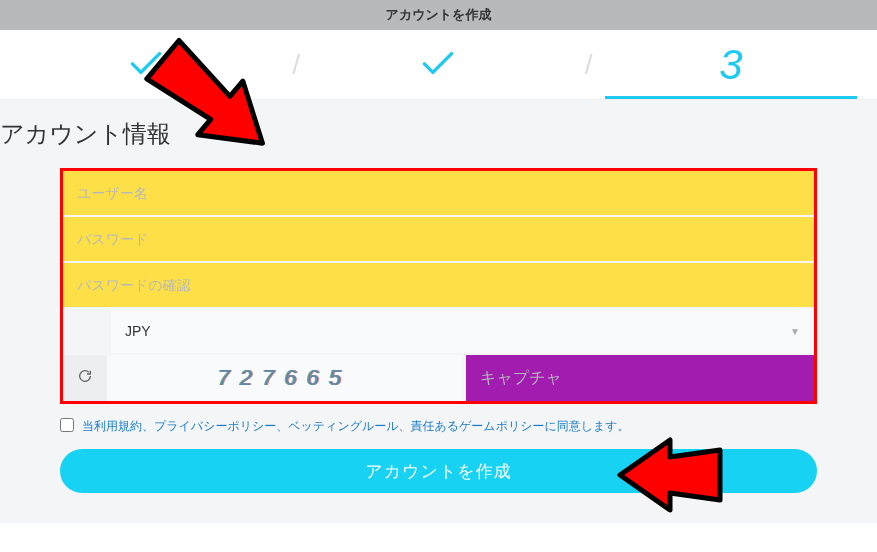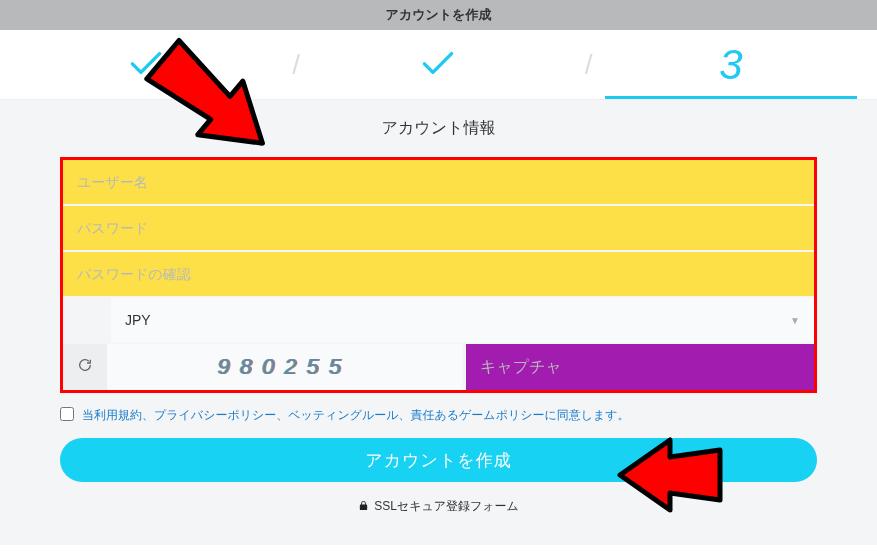--- a/index.html
+++ b/index.html
@@ -55,22 +55,22 @@
     background: #1fcaf2;
     width: 86%;
     left: 7%;
   }
   .content-wrap {
     background: #f3f5f7;
     padding-top: 18px;
     padding-bottom: 30px;
   }
   .section-title {
-    text-align: center;
-    font-size: 16px;
+    text-align: left;
+    font-size: 24px;
     color: #333;
     font-weight: 400;
     margin-bottom: 18px;
   }
   .form-box {
     margin: 0 60px;
     border: 3px solid #ff0000;
     background: #f3f5f7;
     padding: 0;
   }
@@ -217,42 +217,34 @@
       <span class="select-caret">▼</span>
     </div>
     <div class="captcha-row">
       <div class="refresh-btn">
         <span>
           <svg width="16" height="16" viewBox="0 0 24 24">
               <path fill="none" stroke="#666" stroke-width="2" d="M20 12a8 8 0 1 1-2.34-5.66M20 4v5h-5"></path>
             </svg>
         </span>
       </div>
-      <div class="captcha-img">980255</div>
+      <div class="captcha-img">727665</div>
       <input class="captcha-input" placeholder="キャプチャ" style="">
     </div>
   </div>
 
   <div class="agree-row">
     <input type="checkbox" style="">
     <a href="#">当利用規約、プライバシーポリシー、ベッティングルール、責任あるゲームポリシーに同意します。</a>
   </div>
 
   <button class="create-btn">
     <span>アカウントを作成</span>
   </button>
 
-  <div class="ssl-row">
-    <span>
-      <svg width="11" height="11" viewBox="0 0 24 24">
-          <path fill="#222" d="M12 2a5 5 0 0 0-5 5v3H6a2 2 0 0 0-2 2v8a2 2 0 0 0 2 2h12a2 2 0 0 0 2-2v-8a2 2 0 0 0-2-2h-1V7a5 5 0 0 0-5-5zm-3 5a3 3 0 1 1 6 0v3H9V7z"></path>
-        </svg>
-    </span>
-    <span>SSLセキュア登録フォーム</span>
-  </div>
 </div>
 
 <svg class="arrow" style="left:130px; top:20px;" width="150" height="150" viewBox="0 0 150 150">
   <g transform="rotate(130 75 75)">
     <polygon points="75,0 110,55 90,55 100,130 50,130 60,55 40,55" fill="#ff0000" stroke="#000" stroke-width="5" stroke-linejoin="round"></polygon>
   </g>
 </svg>
 <svg class="arrow" style="left:600px; top:420px;" width="140" height="110" viewBox="0 0 140 110">
   <g transform="rotate(-90 70 55)">
     <polygon points="70,5 105,55 88,55 95,105 45,105 52,55 35,55" fill="#ff0000" stroke="#000" stroke-width="5" stroke-linejoin="round"></polygon>

